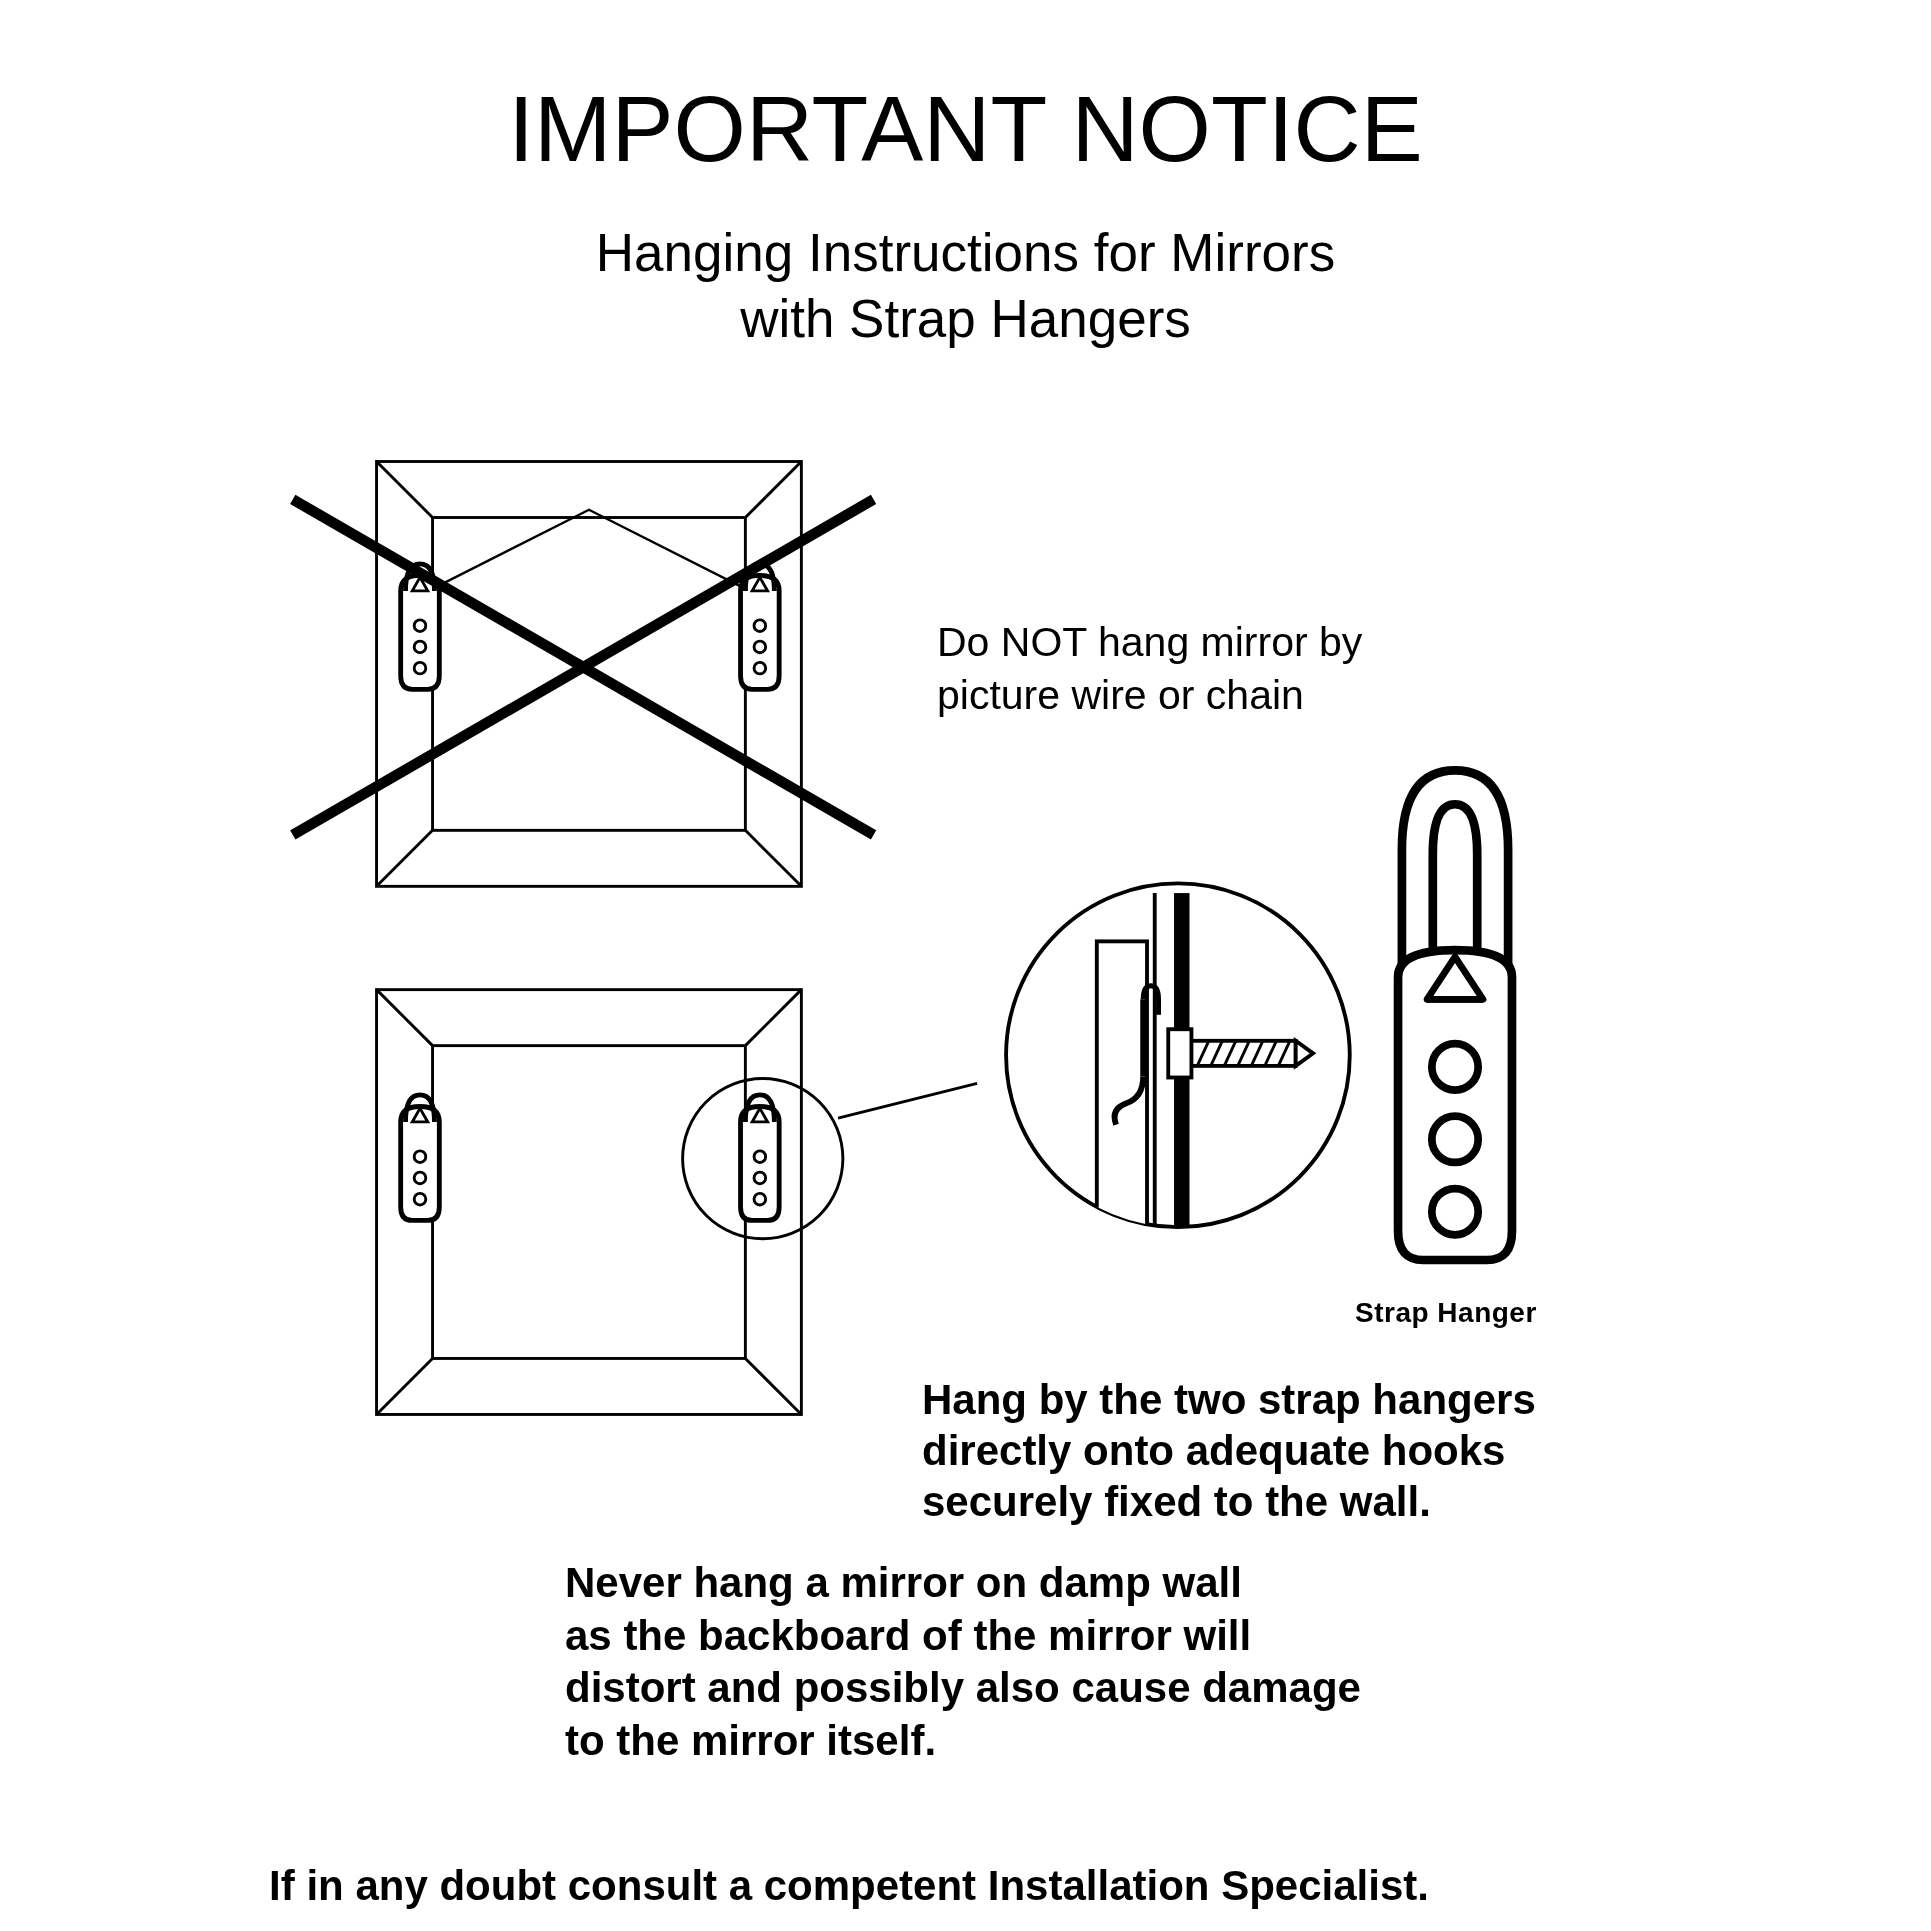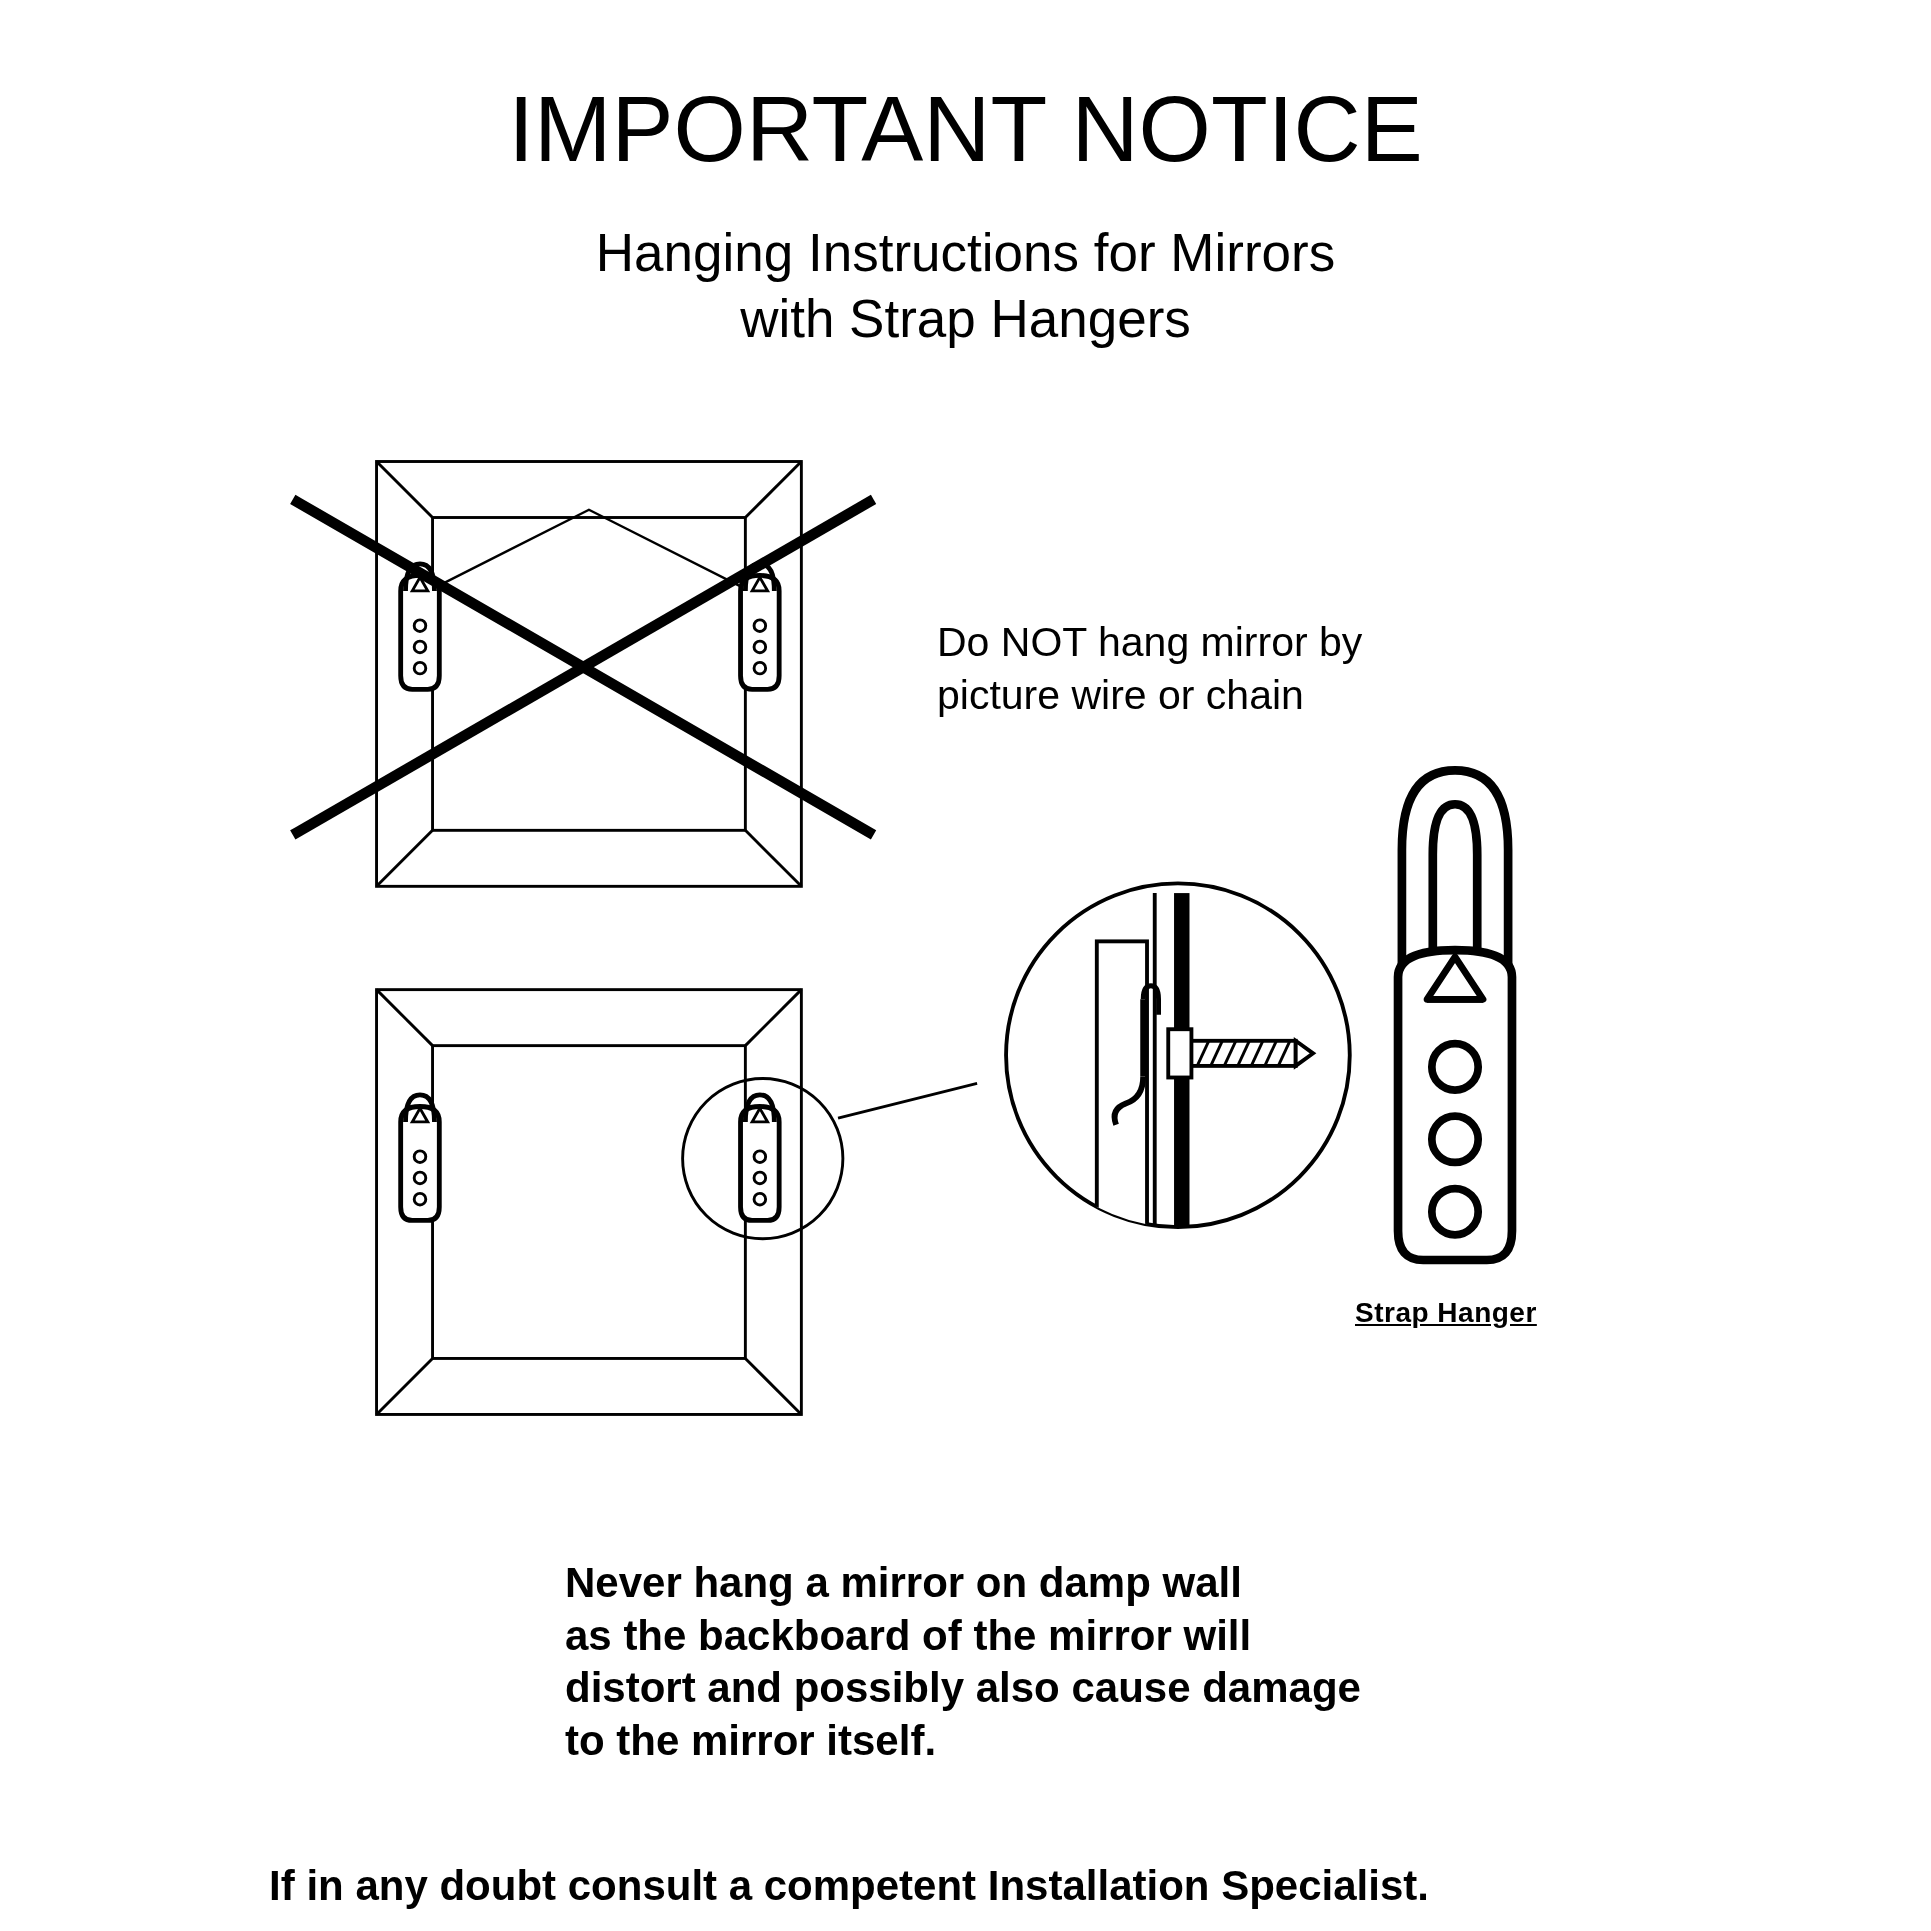--- a/index.html
+++ b/index.html
@@ -47,21 +47,20 @@
   #note-no-wire {
     left: 937px; top: 594px;
     font-size: 41px;
     line-height: 1.3;
   }
   #strap-caption {
     left: 1355px; top: 1274px;
     font-size: 28px;
     font-weight: bold;
     letter-spacing: 0.5px;
-    text-decoration: underline;
   }
   #note-hang {
     left: 922px; top: 1352px;
     font-size: 42px;
     font-weight: bold;
     line-height: 1.22;
   }
   #note-damp {
     left: 565px; top: 1535px;
     font-size: 42px;
@@ -91,20 +90,23 @@
   <div class="txt" id="title">IMPORTANT NOTICE</div>
 
   <div class="txt" id="note-no-wire"><span>Do NOT hang mirror by</span>
 <span>picture wire or chain</span></div>
 
   <div class="txt" id="subtitle"><span>Hanging Instructions for Mirrors</span>
 <span>with Strap Hangers</span></div>
 
   <div class="txt" id="strap-caption">Strap Hanger</div>
 
+  <div class="txt" id="note-hang"><span>Hang by the two strap hangers</span>
+<span>directly onto adequate hooks</span>
+<span>securely fixed to the wall.</span></div>
 
   <div class="txt" id="note-damp"><span>Never hang a mirror on damp wall</span>
 <span>as the backboard of the mirror will</span>
 <span>distort and possibly also cause damage</span>
 <span>to the mirror itself.</span></div>
 
   <div class="txt" id="note-doubt">If in any doubt consult a competent Installation Specialist.</div>
 
   <svg class="layer" viewBox="0 0 2000 2000">
     <g fill="none" stroke="#000" stroke-width="3">

